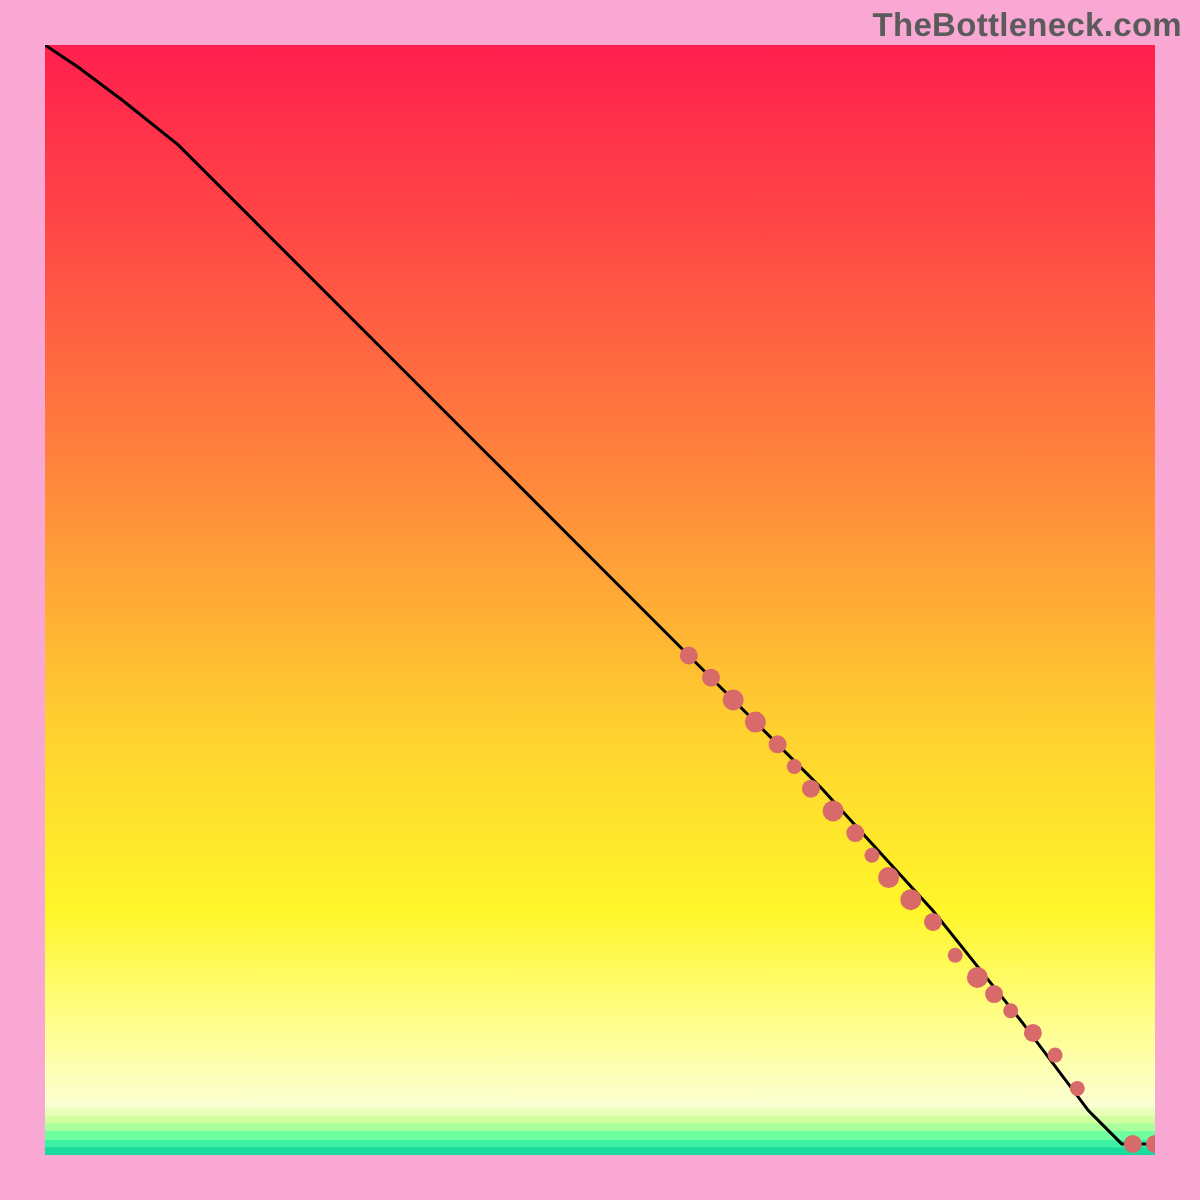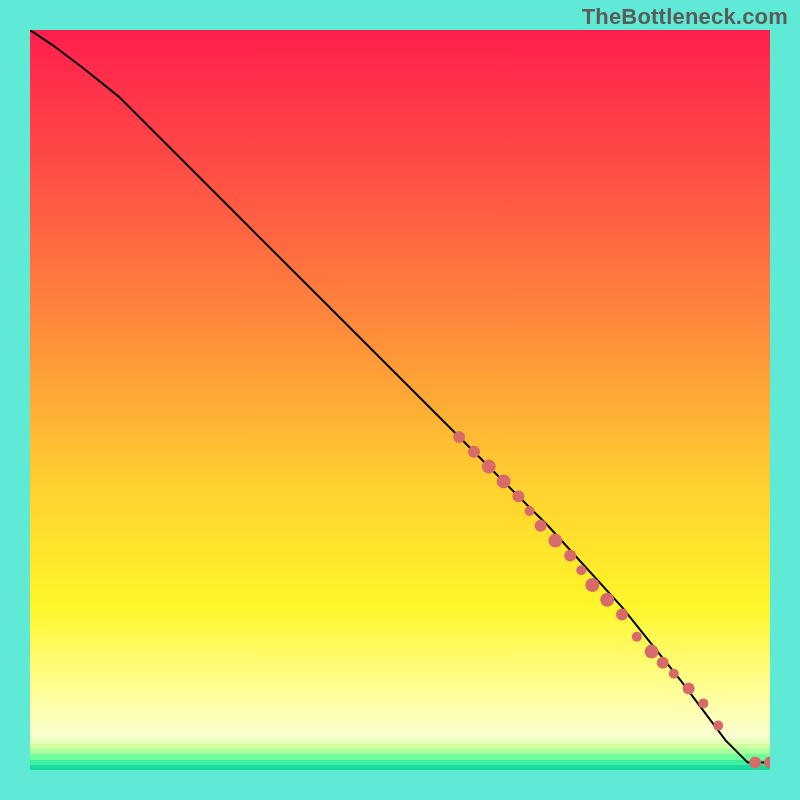--- a/index.html
+++ b/index.html
@@ -8,21 +8,21 @@
     width: 800px;
     height: 800px;
     background: #000;
     overflow: hidden;
     font-family: Arial, Helvetica, sans-serif;
   }
   .stage {
     position: relative;
     width: 800px;
     height: 800px;
-    background: #5eead4;
+    background: #f9a8d4;
   }
   .watermark {
     position: absolute;
     top: 4px;
     right: 12px;
     color: #5b5b5b;
     font-size: 22px;
     font-weight: 600;
     letter-spacing: 0.2px;
   }

